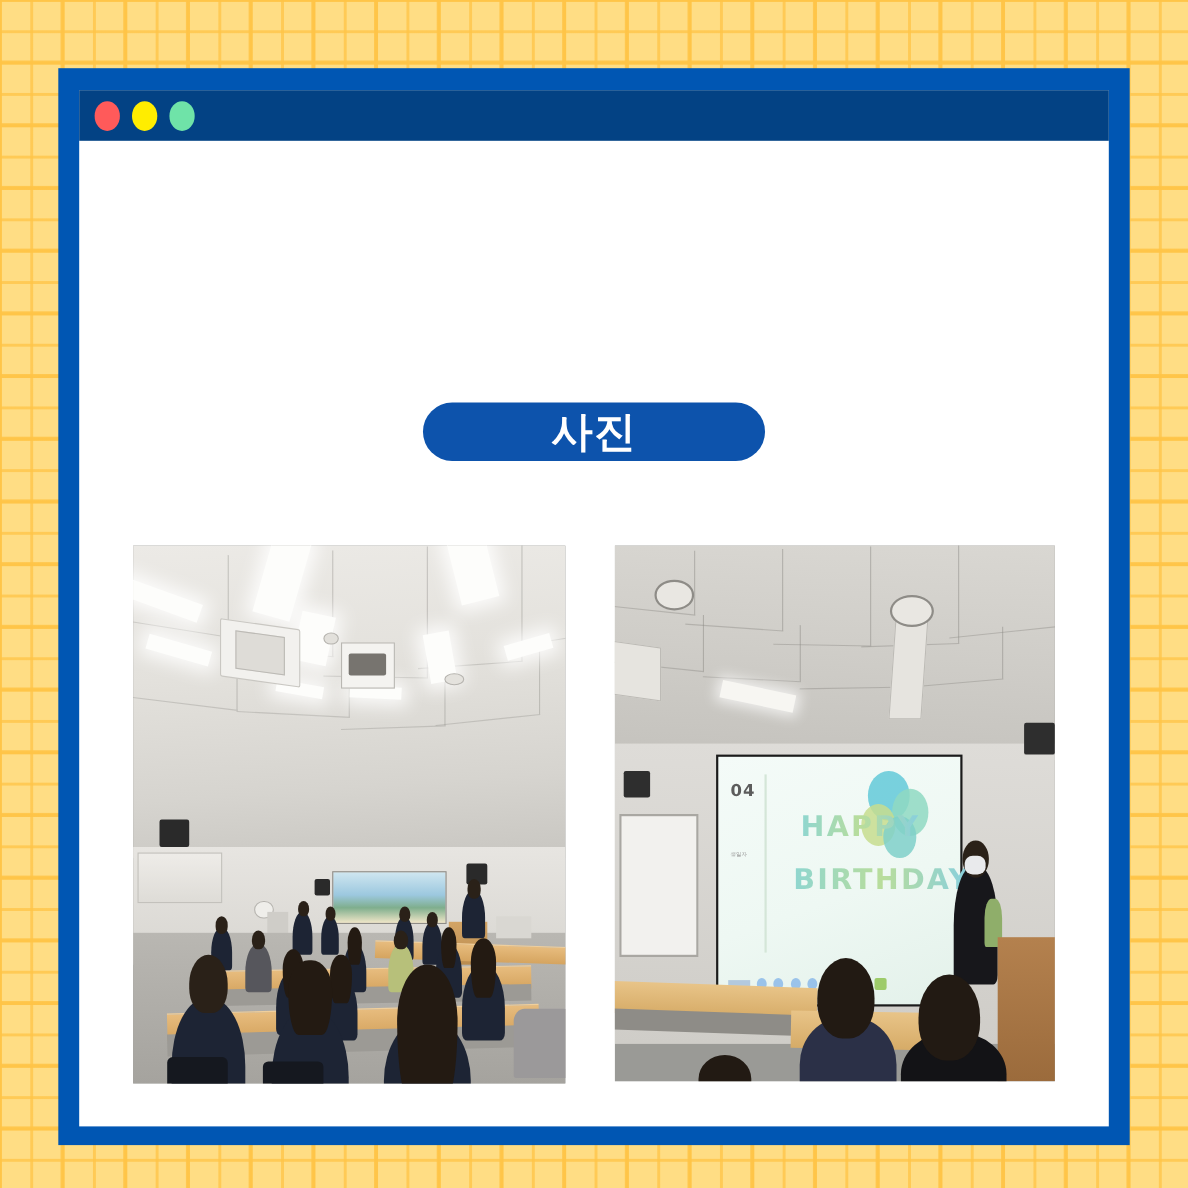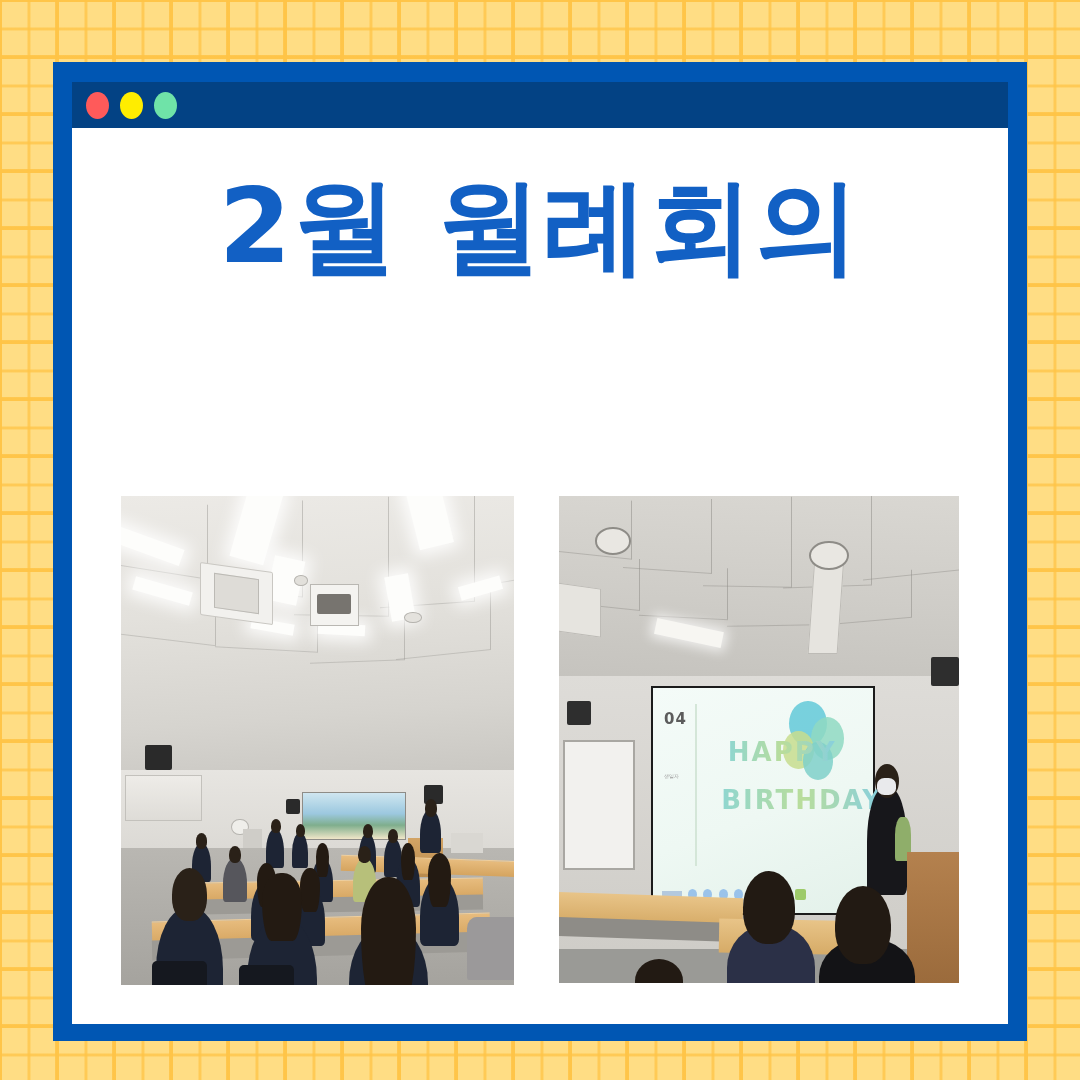--- a/index.html
+++ b/index.html
@@ -173,22 +173,22 @@
   <div id="window-inner">
 
     <div id="titlebar">
       <span class="dot red"></span>
       <span class="dot yellow"></span>
       <span class="dot green"></span>
     </div>
 
     <div id="content">
 
-      <div id="page-title">2월 월례회의</div>
-
+
+      <div id="photo-badge">사진</div>
 
       <div id="photo-row">
 
         <div class="photo first">
           <div class="p1-ceiling">
             <div class="p1-ceil-tile" style="left:-6%;top:0;width:28%;height:26%;transform:skewY(9deg);"></div>
             <div class="p1-ceil-tile" style="left:20%;top:0;width:26%;height:34%;transform:skewY(5deg);"></div>
             <div class="p1-ceil-tile" style="left:44%;top:0;width:24%;height:42%;transform:skewY(1deg);"></div>
             <div class="p1-ceil-tile" style="left:66%;top:0;width:24%;height:38%;transform:skewY(-4deg);"></div>
             <div class="p1-ceil-tile" style="left:86%;top:0;width:24%;height:30%;transform:skewY(-9deg);"></div>

